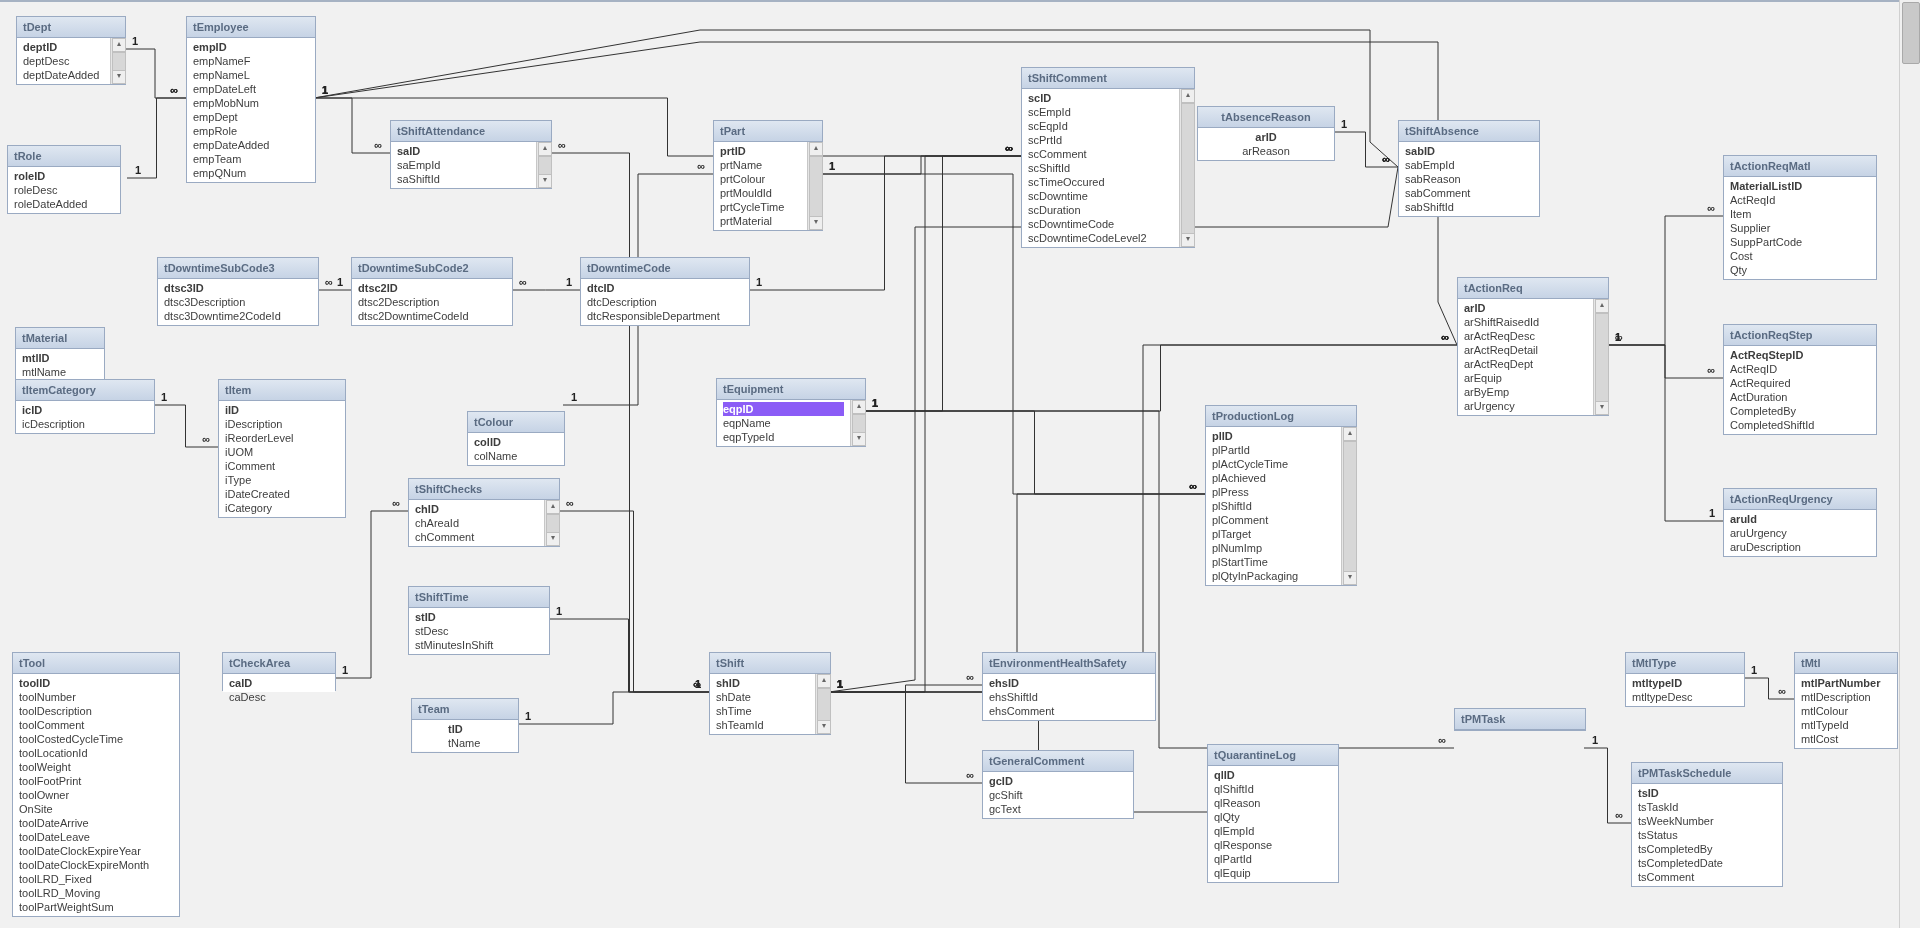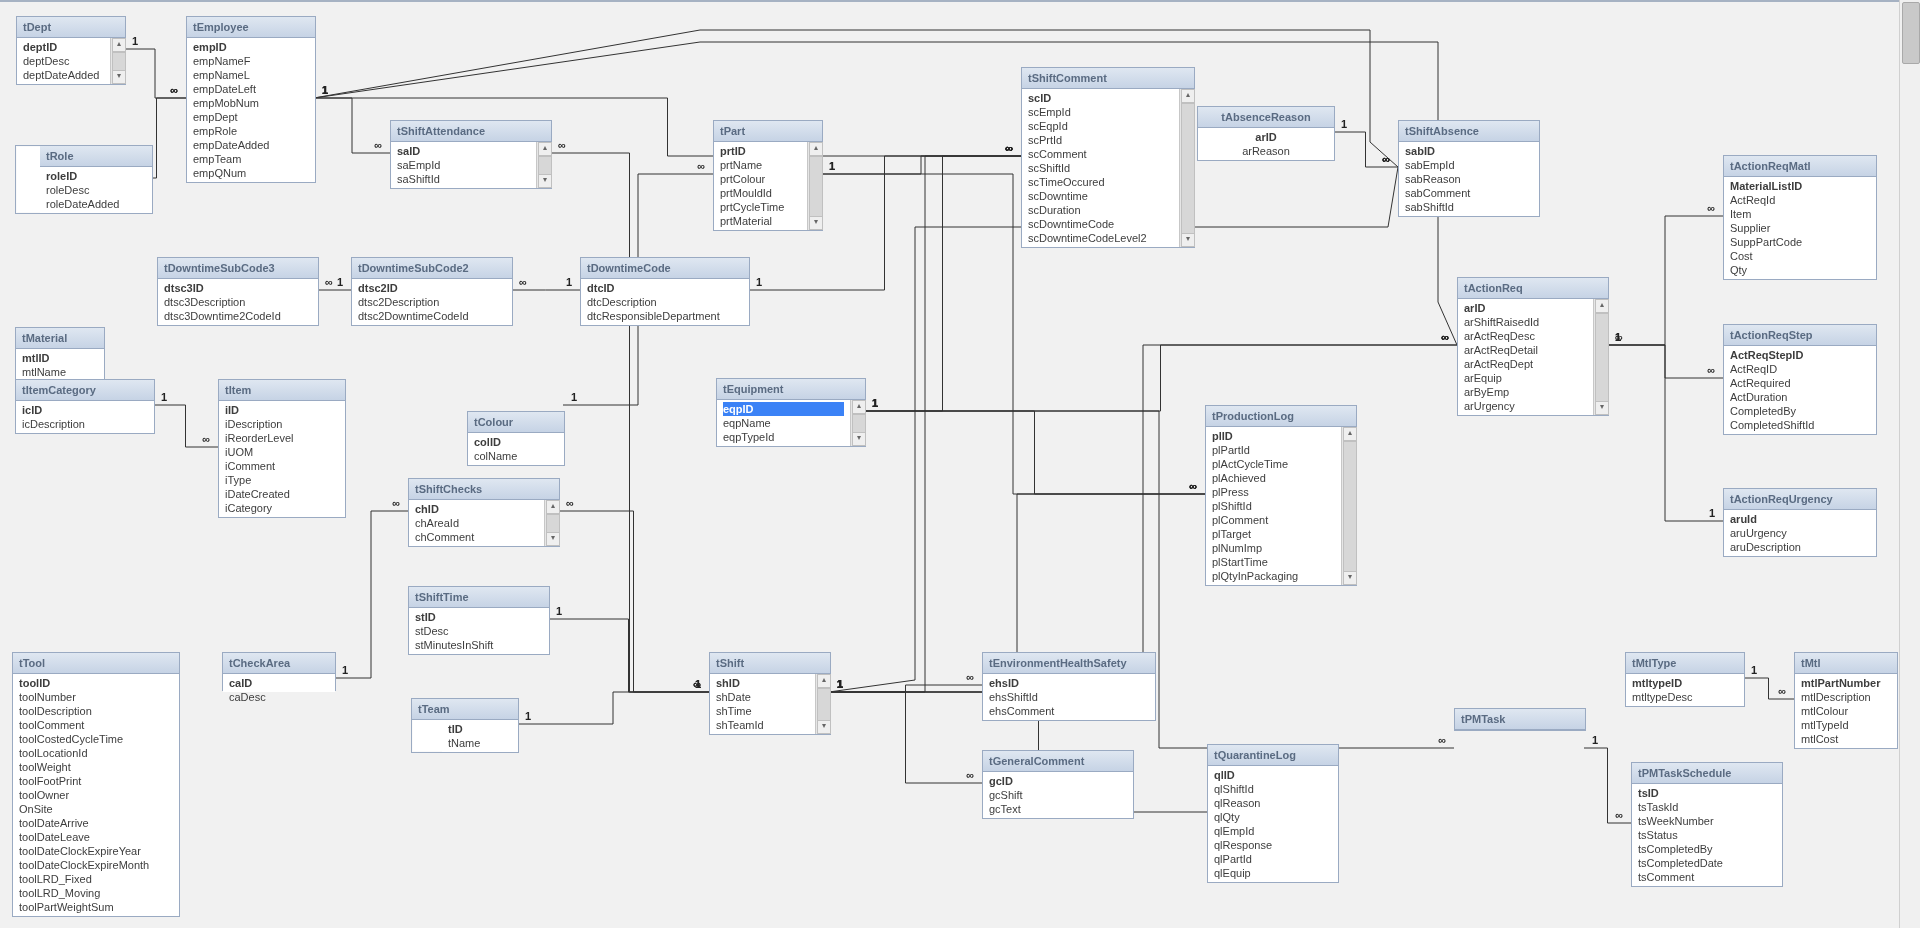--- a/index.html
+++ b/index.html
@@ -92,21 +92,21 @@
   .tbl li {
     white-space: nowrap;
     line-height: 14px;
     height: 14px;
     color: #3d3d3d;
   }
   .tbl li.pk {
     font-weight: 700;
   }
   .tbl li.sel {
-    background: #3b82f6;
+    background: #8b5cf6;
     color: #ffffff;
   }
   .tbl .sb {
     width: 14px;
     background: #e6e6e6;
     border-left: 1px solid #c7c7c7;
     position: relative;
   }
   .tbl .sb .up, .tbl .sb .dn {
     position: absolute;
@@ -268,21 +268,21 @@
               <li>empDateLeft</li>
               <li>empMobNum</li>
               <li>empDept</li>
               <li>empRole</li>
               <li>empDateAdded</li>
               <li>empTeam</li>
               <li>empQNum</li>
             </ul>
           </div>
         </div>
-        <div class="tbl" style="left: 15px; top: 143px; width: 112px; padding-left: 24px;">
+        <div class="tbl" style="left: 7px; top: 143px; width: 112px;">
           <div class="hdr">tRole</div>
           <div class="body" style="height: 46px;">
             <ul>
               <li class="pk">roleID</li>
               <li>roleDesc</li>
               <li>roleDateAdded</li>
             </ul>
           </div>
         </div>
         <div class="tbl" style="left: 15px; top: 277px; width: 88px; margin-top: 48px;">

